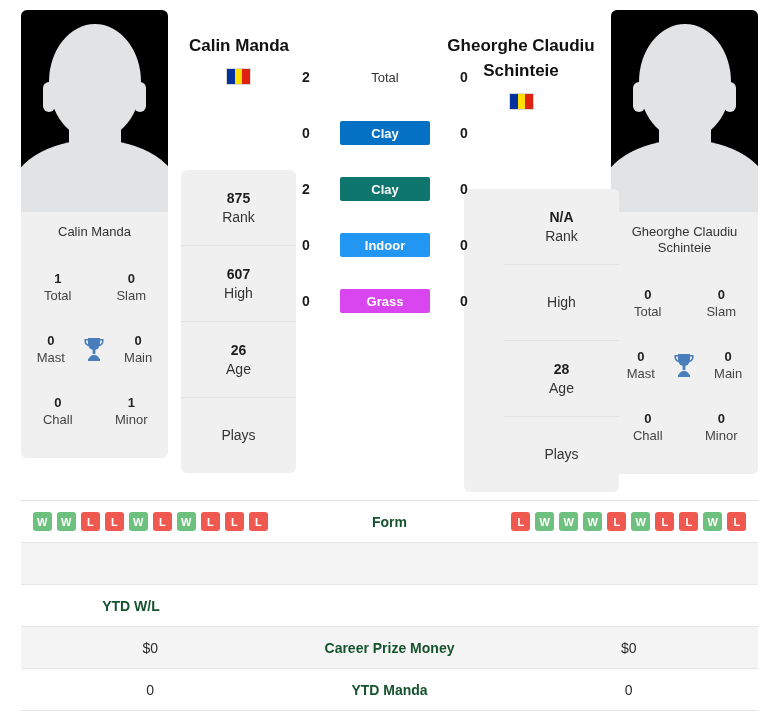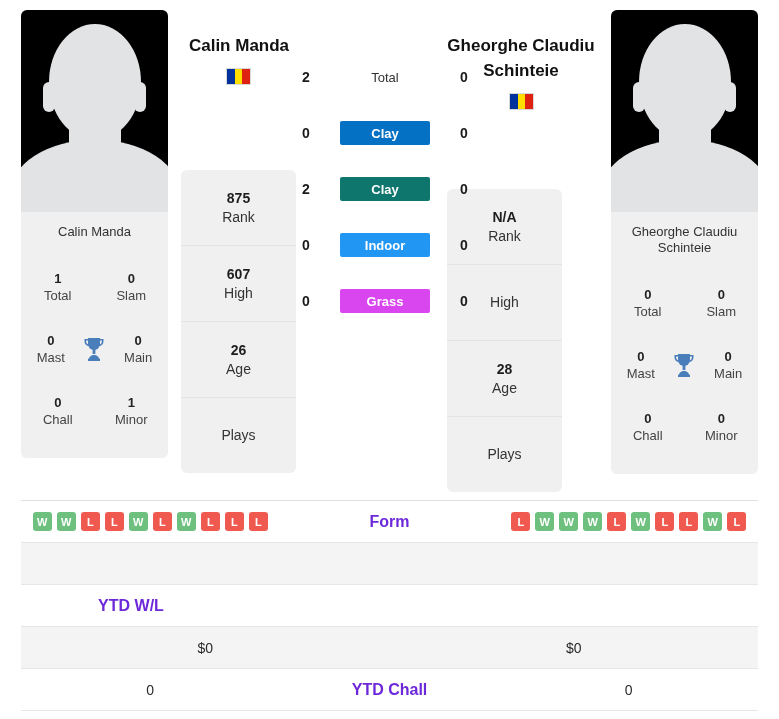--- a/index.html
+++ b/index.html
@@ -128,21 +128,21 @@
 
   
   .stat-card {
     position: absolute;
     width: 115px;
     background: #f0f0f0;
     border-radius: 6px;
     overflow: hidden;
   }
   .stat-card.left  { left: 181px; top: 170px; }
-  .stat-card.right { left: 447px; top: 189px; }
+  .stat-card.right { left: 464px; top: 189px; padding-left: 40px; }
   .stat-cell {
     height: 75px;
     display: flex;
     flex-direction: column;
     align-items: center;
     justify-content: center;
     border-bottom: 1px solid #e4e4e4;
   }
   .stat-cell:last-child { border-bottom: none; }
   .stat-cell .v {
@@ -239,23 +239,23 @@
   .trow.plain { background: #ffffff; }
   .trow .side {
     flex: 1;
     text-align: center;
     font-size: 14px;
     color: #2a2a2a;
   }
   .trow .mid {
     width: 220px;
     text-align: center;
-    font-size: 16px;
-    font-weight: bold;
-    color: #6d28d9;
+    font-size: 14px;
+    font-weight: bold;
+    color: #14532d;
   }
   .form-strip {
     display: flex;
     gap: 5px;
     justify-content: center;
     align-items: center;
   }
   .badge {
     width: 19px;
     height: 19px;
@@ -498,23 +498,24 @@
 
     <div class="trow shade">
     </div>
 
     <div class="trow plain">
       <div class="mid">YTD W/L</div>
     </div>
 
     <div class="trow shade">
       <div class="side">$0</div>
+      <div class="mid">Career Prize Money</div>
       <div class="side">$0</div>
     </div>
 
     <div class="trow plain">
       <div class="side">0</div>
-      <div class="mid">YTD Chall</div>
+      <div class="mid">YTD Manda</div>
       <div class="side">0</div>
     </div>
 
   </div>
 </div>
 
 </body></html>

